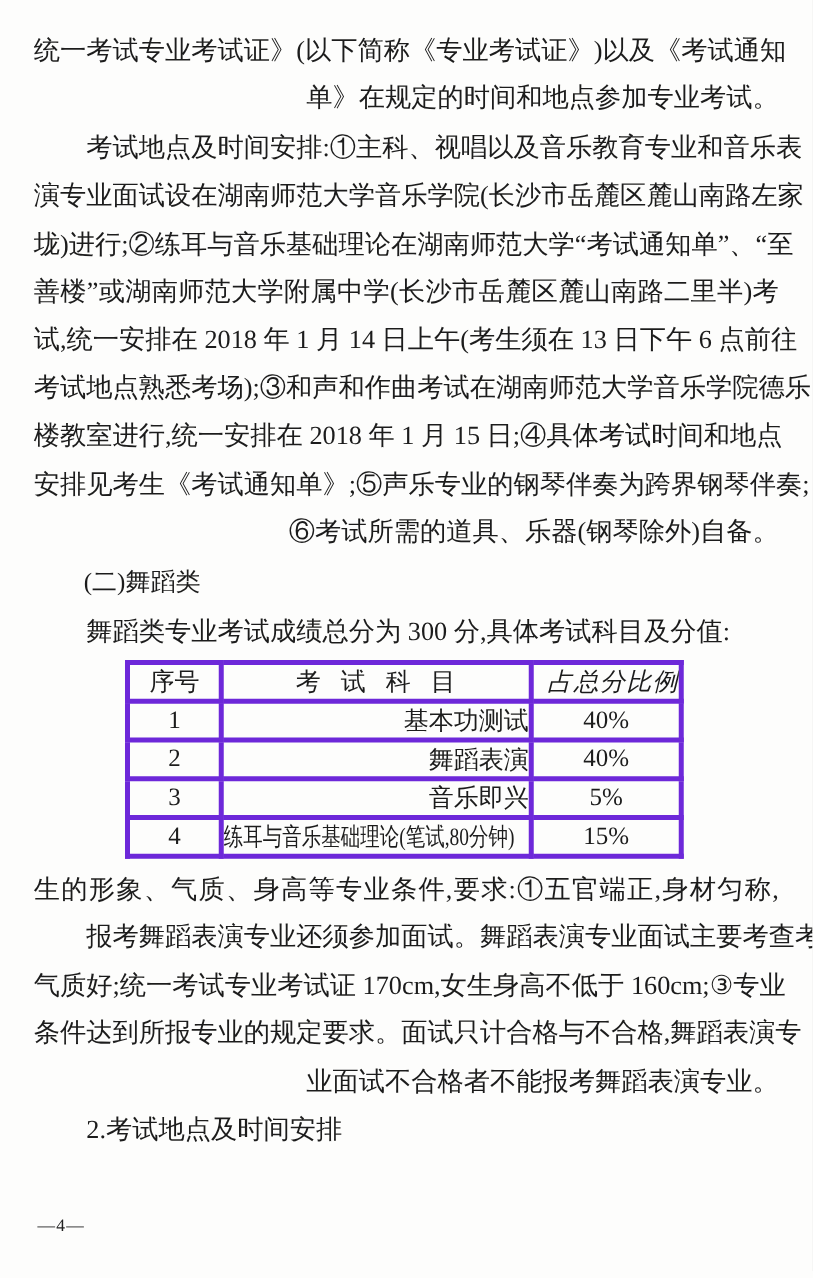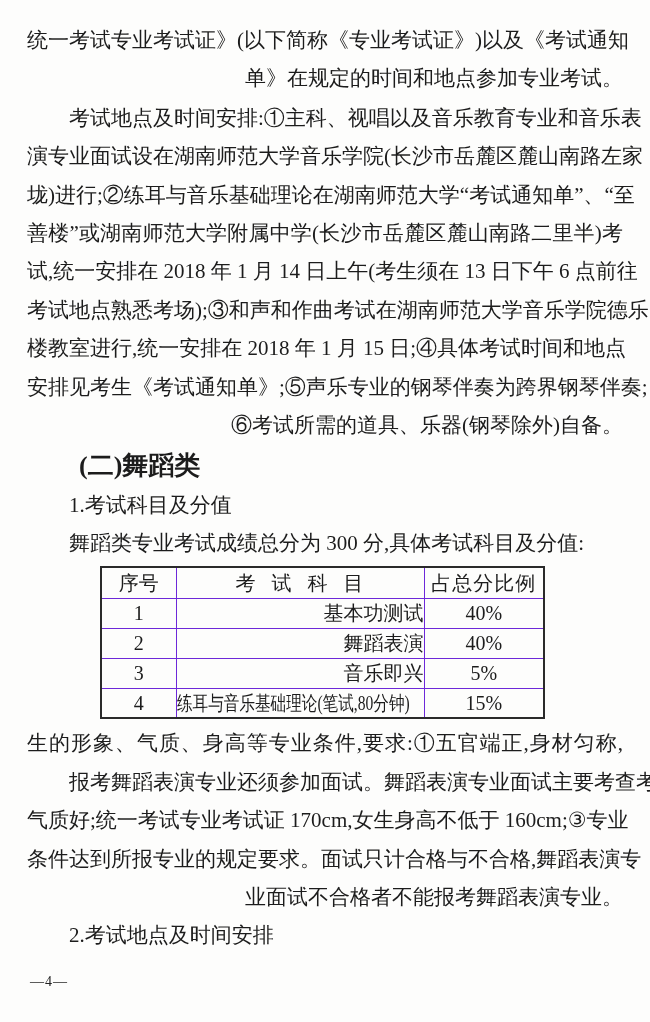--- a/index.html
+++ b/index.html
@@ -28,56 +28,56 @@
     text-align:right;
   }
   .line.full {
     text-align:justify;
     text-align-last:justify;
   }
   .para { margin:0; }
   .para-music { margin-top:1px; }
   .heading-line {
     margin-top:3px;
-    font-size:26px;
-    font-weight:700;
+    font-size:20px;
+    font-weight:400;
     line-height:38.4px;
     height:38.4px;
     white-space:nowrap;
   }
   .sub-line {
     font-size:21px;
     line-height:38.4px;
     height:38.4px;
     white-space:nowrap;
   }
   .tbl-wrap { margin-top:4px; margin-left:73px; }
   table.tbl {
     border-collapse:collapse;
     border:2px solid #2a2a2a;
     table-layout:fixed;
     width:443px;
   }
   table.tbl th, table.tbl td {
-    border:1px solid #6d28d9;
+    border:4px solid #6d28d9;
     font-weight:400;
     font-size:20px;
     padding:0;
     overflow:hidden;
     white-space:nowrap;
     vertical-align:middle;
   }
   table.tbl tr { height:30px; }
   table.tbl thead tr { height:31px; }
   col.c-no  { width:75px; }
   col.c-sub { width:248px; }
   col.c-pct { width:120px; }
   th.h-no { text-align:center; }
   th.h-sub { text-align:center; letter-spacing:1px; word-spacing:9px; }
-  th.h-pct { text-align:center; padding-left:14px; letter-spacing:1px; }
+  th.h-pct { text-align:right; padding-left:14px; letter-spacing:1px;font-style:italic; }
   td.c-no  { text-align:center; }
   td.c-sub { text-align:right; padding-left:12px; }
   td.c-pct { text-align:center; }
   table.tbl tbody tr:nth-child(4) td.c-sub span {
     display:inline-block;
     transform:scaleX(0.78);
     transform-origin:0 50%;
     white-space:nowrap;
   }
   .para-interview { margin-top:5px; }
@@ -107,21 +107,20 @@
         <div class="line full">善楼”或湖南师范大学附属中学(长沙市岳麓区麓山南路二里半)考</div>
         <div class="line full">试,统一安排在 2018 年 1 月 14 日上午(考生须在 13 日下午 6 点前往</div>
         <div class="line full">考试地点熟悉考场);③和声和作曲考试在湖南师范大学音乐学院德乐</div>
         <div class="line full">楼教室进行,统一安排在 2018 年 1 月 15 日;④具体考试时间和地点</div>
         <div class="line full">安排见考生《考试通知单》;⑤声乐专业的钢琴伴奏为跨界钢琴伴奏;</div>
         <div class="line">⑥考试所需的道具、乐器(钢琴除外)自备。</div>
       </div>
 
     <div class="heading-line">　　(二)舞蹈类</div>
 
-    <div class="sub-line">　　1.考试科目及分值</div>
 
     <div class="sub-line">　　舞蹈类专业考试成绩总分为 300 分,具体考试科目及分值:</div>
 
     <div class="tbl-wrap">
       <table class="tbl">
         <colgroup>
             <col class="c-no">
             <col class="c-sub">
             <col class="c-pct">
           </colgroup>

